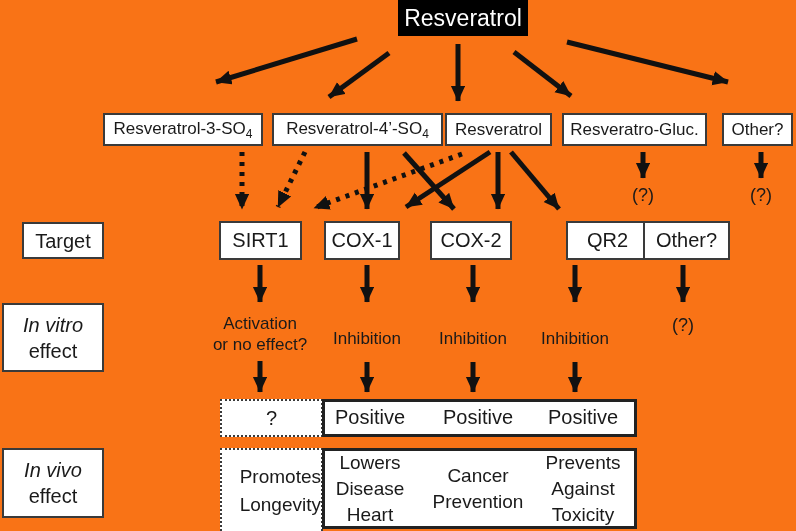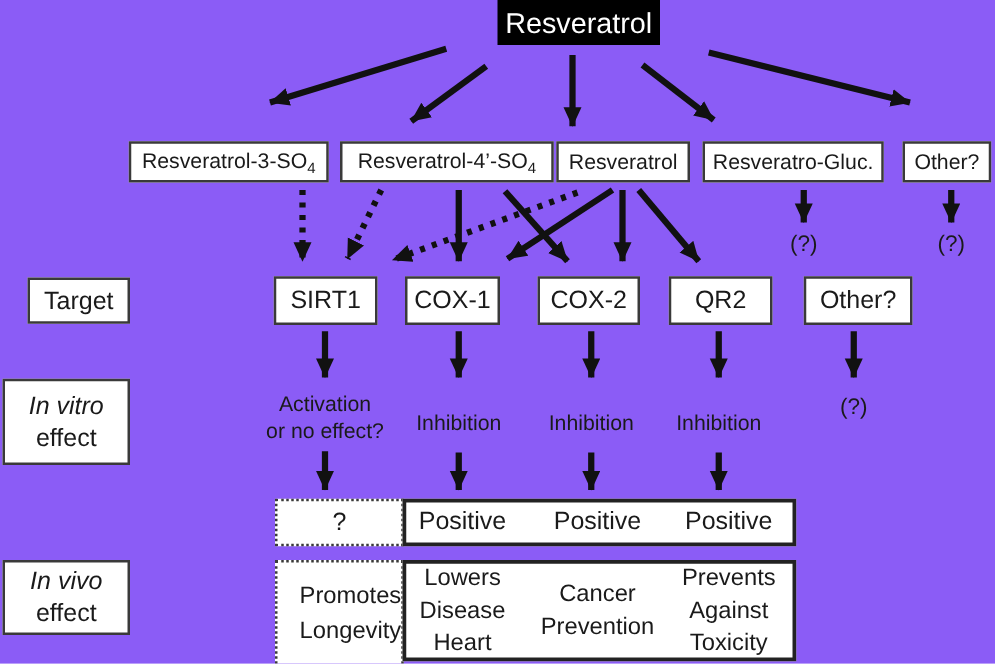--- a/index.html
+++ b/index.html
@@ -1,17 +1,17 @@
 <!DOCTYPE html>
 <html><head>
 <meta charset="utf-8">
 <style>
   html,body{margin:0;padding:0;background:#ffffff;}
   #canvas{
-    position:relative;width:796px;height:531px;background:#8b5cf6;
+    position:relative;width:796px;height:531px;background:#f97316;
     font-family:"Liberation Sans",sans-serif;color:#1a1a1a;overflow:hidden;
   }
   #arrow-layer{position:absolute;left:0;top:0;width:796px;height:531px;}
   #arrow-layer line{stroke:#111111;stroke-width:5;}
   #arrow-layer line.dotted{stroke-dasharray:4 6;}
   .box{
     position:absolute;background:#ffffff;border:2px solid #3a3a3a;
     display:flex;align-items:center;justify-content:center;text-align:center;
     box-sizing:border-box;
   }
@@ -111,21 +111,21 @@
 
   <div class="box tgt" style="left:219px;top:221px;width:83px;height:39px;">
     <span>SIRT1</span>
   </div>
   <div class="box tgt" style="left:324px;top:221px;width:76px;height:39px;">
     <span>COX-1</span>
   </div>
   <div class="box tgt" style="left:430px;top:221px;width:82px;height:39px;">
     <span>COX-2</span>
   </div>
-  <div class="box tgt" style="left:535px;top:221px;width:83px;height:39px;">
+  <div class="box tgt" style="left:566px;top:221px;width:83px;height:39px;">
     <span>QR2</span>
   </div>
   <div class="box tgt" style="left:643px;top:221px;width:87px;height:39px;">
     <span>Other?</span>
   </div>
 
   <div class="box side" style="left:2px;top:303px;width:102px;height:69px;">
     <span class="italic">In vitro</span>
     <span>effect</span>
   </div>
@@ -140,21 +140,21 @@
   <div class="qmark" style="left:683px;top:315px;">(?)</div>
 
   <div class="box res-dotted" style="left:220px;top:399px;width:103px;height:38px;">
     <span>?</span>
   </div>
   <div class="box res-solid" style="left:322px;top:399px;width:315px;height:38px;"></div>
   <div class="pos" style="left:370px;">Positive</div>
   <div class="pos" style="left:478px;">Positive</div>
   <div class="pos" style="left:583px;">Positive</div>
 
-  <div class="box side" style="left:2px;top:448px;width:102px;height:60px;">
+  <div class="box side" style="left:2px;top:448px;width:102px;height:70px;">
     <span class="italic">In vivo</span>
     <span>effect</span>
   </div>
 
   <div class="box vivo-dotted" style="left:220px;top:448px;width:103px;height:83px;align-items:flex-end;">
     <span>Promotes</span>
     <span>Longevity</span>
   </div>
   <div class="box vivo-solid" style="left:322px;top:448px;width:315px;height:81px;"></div>
   <div class="vivo-col" style="left:370px;">

